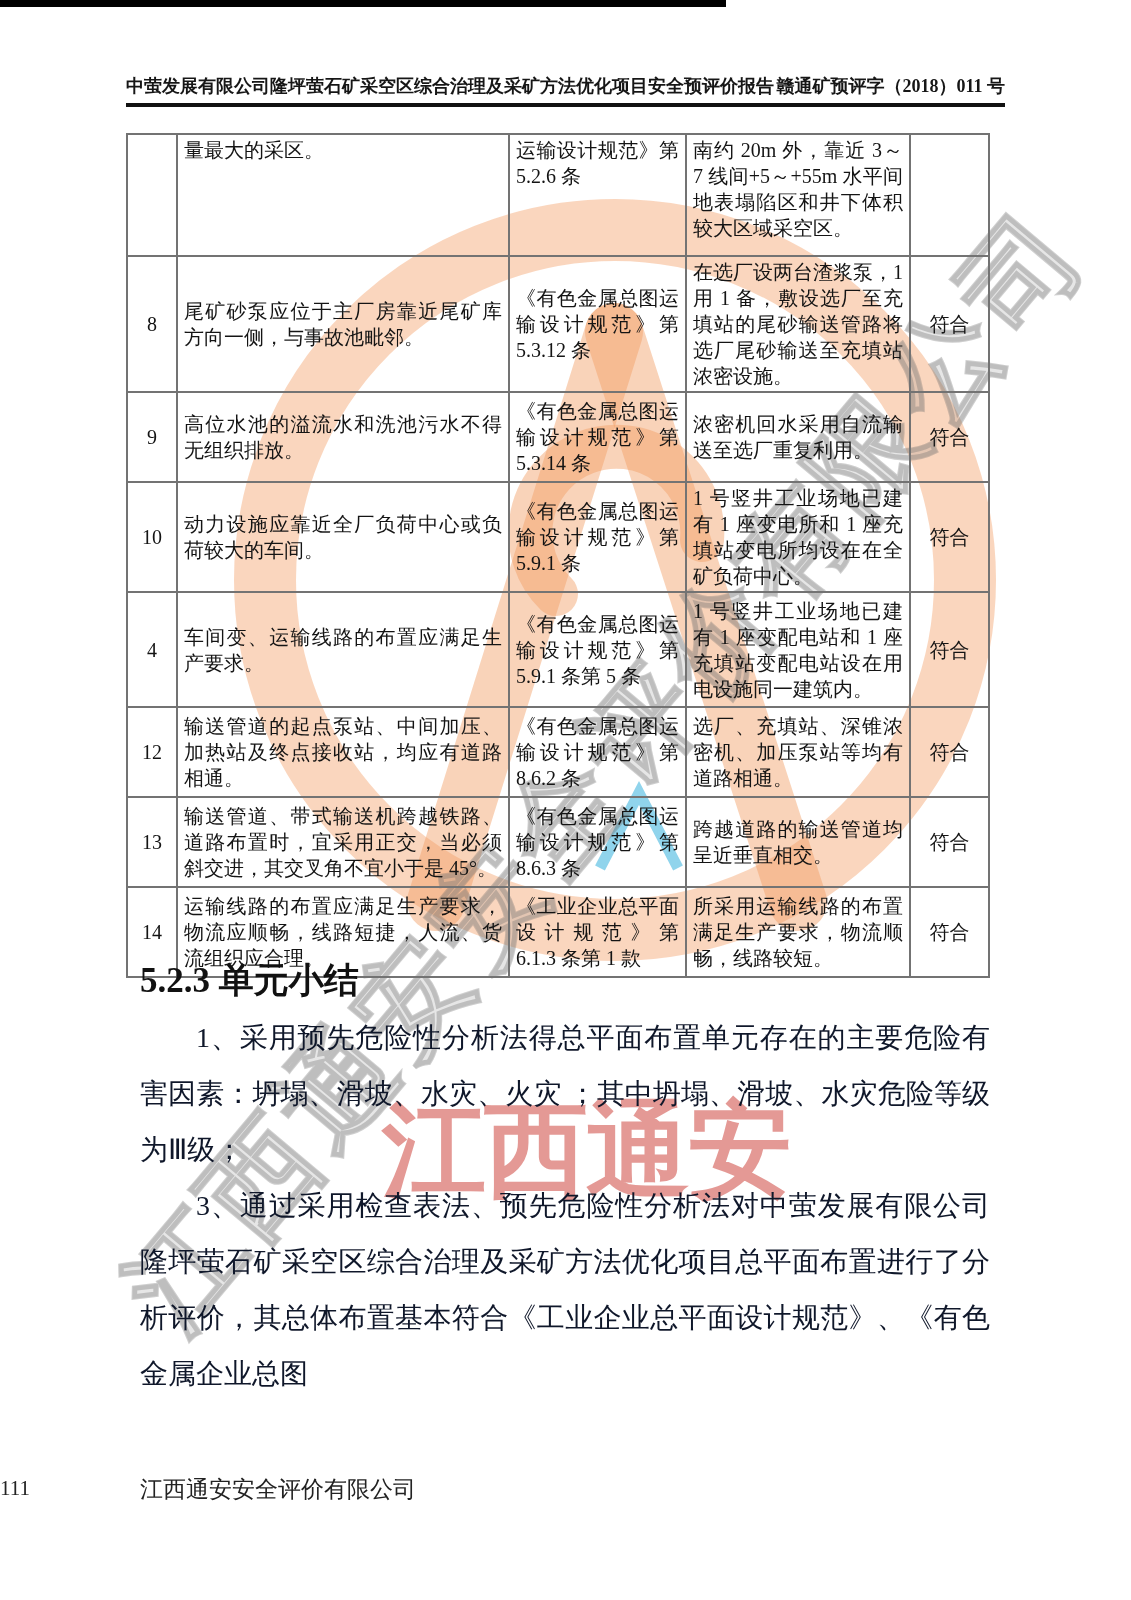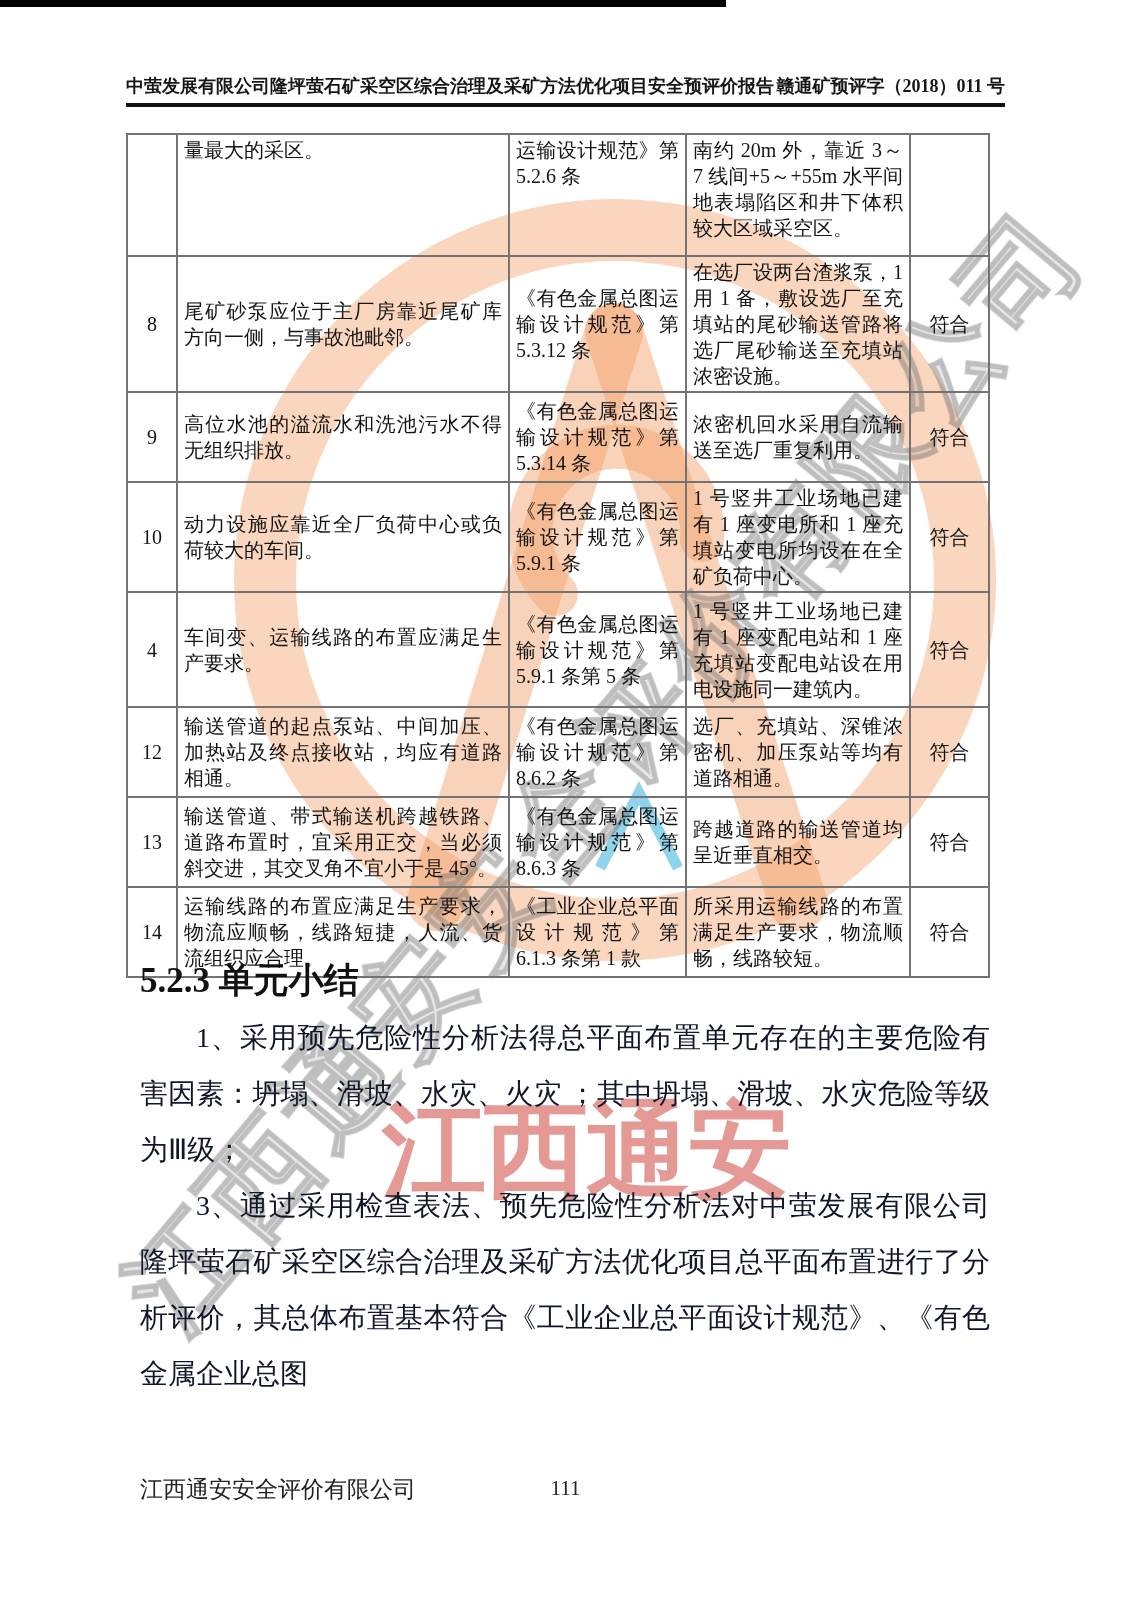--- a/index.html
+++ b/index.html
@@ -46,21 +46,21 @@
   tr.r3{height:90px;}  tr.r4{height:115px;} tr.r5{height:90px;}
   tr.r6{height:90px;}  tr.r7{height:90px;}
   tr.cont td{vertical-align:top;}
   .section{position:absolute;left:140px;top:952px;width:850px;}
   .sec-h{font-size:35px;line-height:58px;font-weight:bold;margin:0;color:#111;}
   .section p{
     margin:0;font-size:28px;line-height:56px;text-indent:2em;
     text-align:justify;color:#0f172a;
   }
   .footer-co{position:absolute;left:140px;top:1474px;font-size:23px;color:#222;}
-  .page-num{position:absolute;left:0;top:1476px;width:1131px;text-align:center;font-size:21px;color:#222;}
+  .page-num{position:absolute;left:0;top:1476px;width:1131px;text-align:left;font-size:21px;color:#222;}
 </style>
 </head>
 <body>
 
 <div class="page">
 
   <div class="wm-layer">
     <svg class="wm-svg" width="1131" height="1600" viewBox="0 0 1131 1600">
       <circle cx="615" cy="580" r="350" fill="none" stroke="rgba(242,158,99,0.42)" stroke-width="62"></circle>
       <path d="M 614 332 L 436 902" fill="none" stroke="rgba(242,158,99,0.45)" stroke-width="58" stroke-linecap="round"></path>

